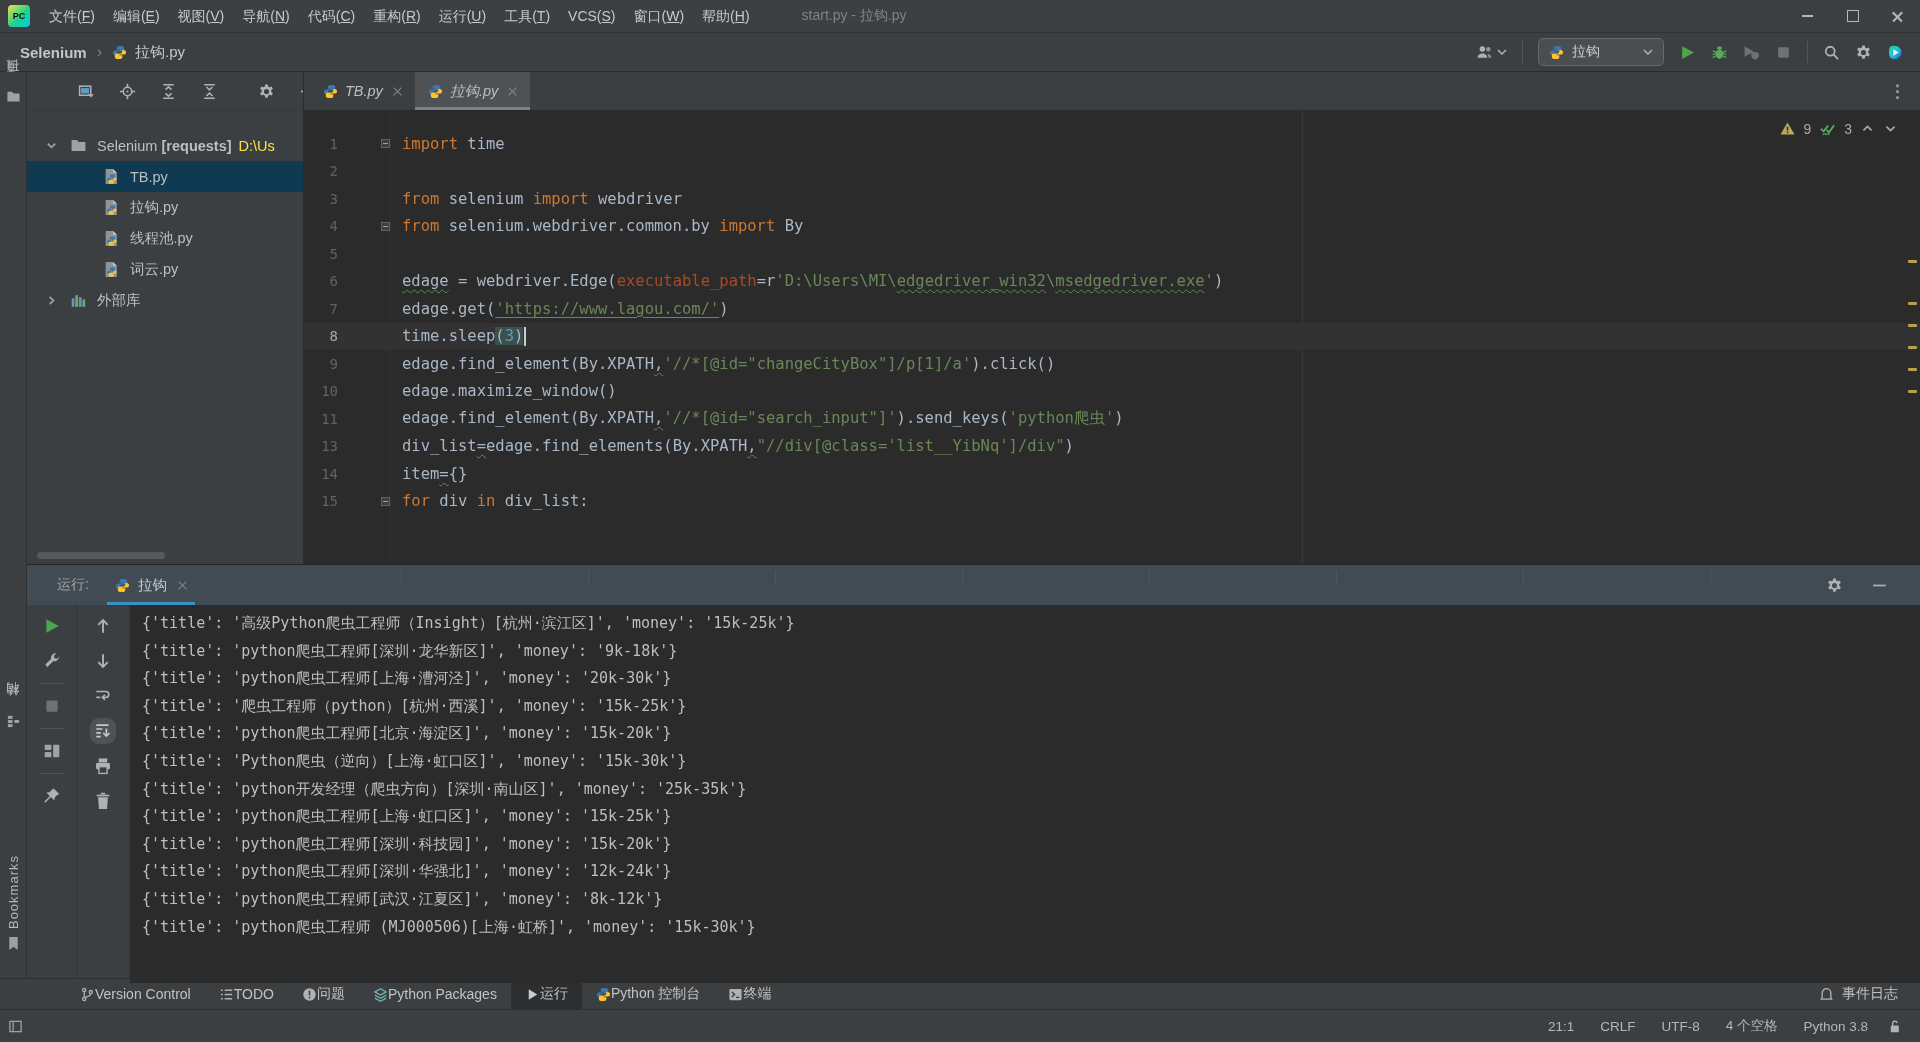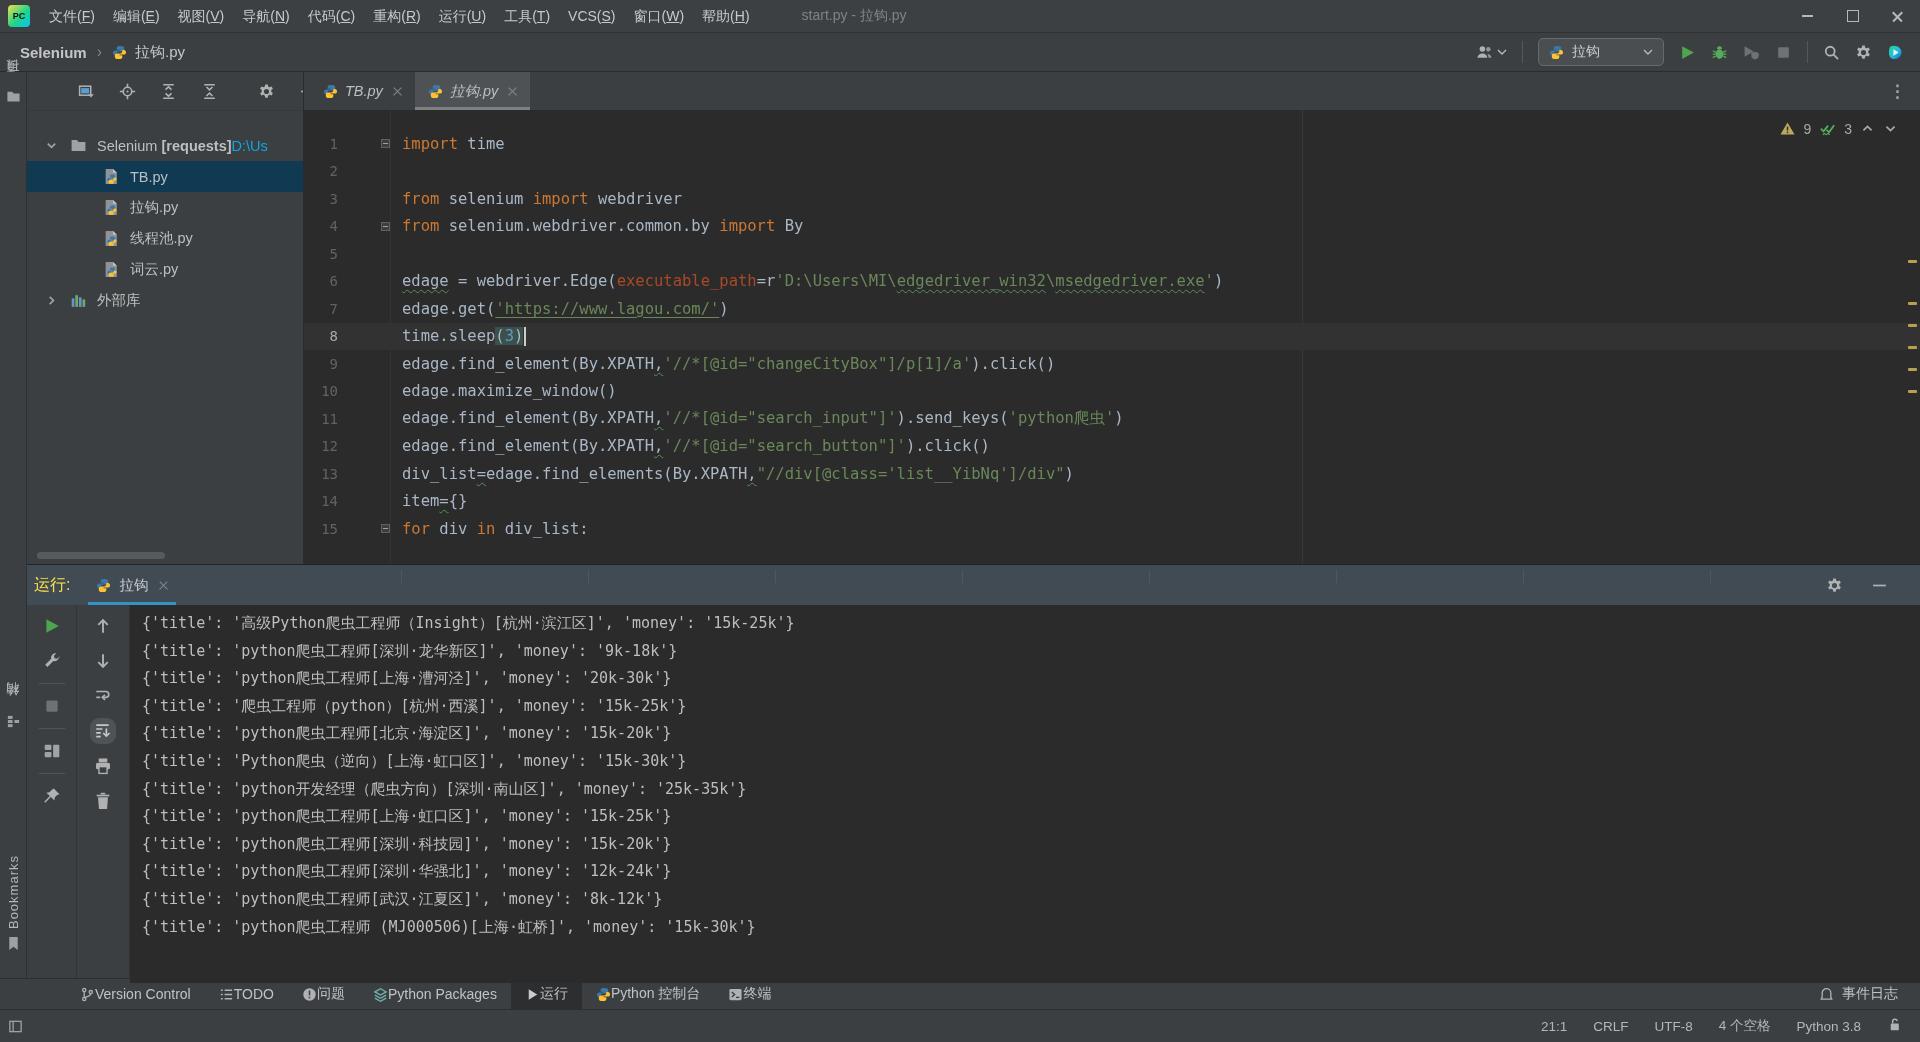--- a/index.html
+++ b/index.html
@@ -50,21 +50,21 @@
 
   
   .project-panel{flex:0 0 276px;background:#3c3f41;border-right:1px solid #2b2b2b;display:flex;flex-direction:column;position:relative;overflow:hidden}
   .panel-toolbar{flex:0 0 38px;display:flex;align-items:center;gap:24px;padding-left:51px;border-bottom:1px solid #37393b}
   .ptb-sep{width:1px;height:20px;background:#53575a;margin:0 -4px}
   .tree{padding-top:19px;font-size:14.5px;color:#bdbfc1;white-space:nowrap}
   .tree-row{height:31px;display:flex;align-items:center;gap:10px;padding-left:16px}
   .tree-row.indent{padding-left:76px}
   .tree-row.selected{background:#0f3a52}
   .tree-label b{font-weight:bold}
-  .tree-path{color:#0ea5e9;}
+  .tree-path{color:#fde047;margin-left:7px}
   .hscroll{position:absolute;bottom:5px;left:10px;width:128px;height:7px;border-radius:4px;background:#5b5f61;opacity:.85}
 
   
   .editor-col{flex:1;display:flex;flex-direction:column;min-width:0;background:#2b2b2b}
   .tabs-row{flex:0 0 38px;background:#3c3f41;display:flex;align-items:stretch;padding-left:6px}
   .etab{display:flex;align-items:center;gap:7px;padding:0 13px;font-size:14.5px;color:#bdbfc1;position:relative}
   .etab .etab-label{font-style:italic}
   .etab.active{background:#4e5254}
   .etab.active::after{content:"";position:absolute;left:0;right:0;bottom:0;height:3px;background:#7d8183}
   .xclose{position:relative;width:9px;height:9px;margin-left:3px}
@@ -89,21 +89,21 @@
   .tok.p{color:#a9b7c6}
   .tok.w{text-decoration-line:underline;text-decoration-style:wavy;text-decoration-color:#549159;text-decoration-thickness:1px;text-underline-offset:3px}
   .tok.b{background:#3b514d}
   .caret{display:inline-block;width:1.5px;height:19px;background:#cccccc;margin-left:1px;vertical-align:middle}
   .inspections{position:absolute;top:10px;right:22px;display:flex;align-items:center;gap:8px;font-size:14px;color:#a6a8aa}
   .stripe-mark{position:absolute;right:3px;width:9px;height:3px;background:#b8a14e;border-radius:1px}
 
   
   .run-panel{flex:0 0 418px;display:flex;flex-direction:column;border-top:1px solid #232425;min-height:0}
   .run-header{flex:0 0 40px;background:#404b54;display:flex;align-items:center;position:relative}
-  .run-label{padding-left:7px;font-size:16px;color:#fde047}
+  .run-label{padding-left:30px;font-size:14px;color:#a3a3a3}
   .run-tab{margin-left:14px;height:40px;display:flex;align-items:center;gap:8px;padding:0 12px;position:relative;font-size:14.5px;color:#c6c8ca}
   .run-tab::after{content:"";position:absolute;left:4px;right:4px;bottom:0;height:3px;background:#3592c4}
   .tick{position:absolute;top:5px;width:1px;height:13px;background:#4e585e}
   .run-header-right{margin-left:auto;display:flex;align-items:center;gap:28px;padding-right:32px}
   .run-body{flex:1;display:flex;min-height:0}
   .rtb{flex:0 0 49px;border-right:1px solid #323435;display:flex;flex-direction:column;align-items:center;padding-top:12px;gap:17px;background:#3c3f41}
   .rtb2{flex:0 0 52px}
   .rtb-div{width:26px;height:1px;background:#515558;margin:-4px 0}
   .rtb .icon{width:18px;height:18px}
   .icon.active-icon{background:#4e5356;border-radius:5px;box-shadow:0 0 0 4px #4e5356}
@@ -112,21 +112,21 @@
   .con-line{white-space:pre}
   .exit-line{margin-top:22px;white-space:pre;color:#bcbec0}
 
   
   .bottombar{flex:0 0 30px;background:#3c3f41;border-top:1px solid #2c2e2f;display:flex;align-items:center;padding-left:66px;font-size:14px;color:#c0c2c4}
   .bb-item{display:flex;align-items:center;gap:0;height:30px;padding:0 14px;white-space:nowrap}
   .bb-item.active{background:#2c2e30}
   .bb-item .icon{width:15px;height:15px}
   .bb-right{margin-left:auto;display:flex;align-items:center;gap:8px;padding-right:22px}
   .statusbar{flex:0 0 32px;background:#3c3f41;border-top:1px solid #2c2e2f;display:flex;align-items:center;padding:0 18px 0 8px;font-size:13.5px;color:#b4b6b8}
-  .sb-right{margin-left:auto;display:flex;gap:26px}
+  .sb-right{margin-left:auto;display:flex;align-items:center;gap:19px}
   .sb-item{white-space:nowrap}
 </style>
 </head>
 <body>
 
 <div class="app">
 
   <div class="titlebar">
     <div class="pc-logo">
         <span>PC</span>
@@ -502,25 +502,20 @@
                   <span class="gut">10</span>
                   <span class="fold"></span>
                   <span class="ctext"><span class="tok p">edage.maximize_window()</span></span>
                 </div>
                 <div class="cline">
                   <span class="gut">11</span>
                   <span class="fold"></span>
                   <span class="ctext"><span class="tok p">edage.find_element(By.XPATH</span><span class="tok p w">,</span><span class="tok s">'//*[@id="search_input"]'</span><span class="tok p">).send_keys(</span><span class="tok s">'python爬虫'</span><span class="tok p">)</span></span>
                 </div>
                 <div class="cline">
-                  <span class="gut">12</span>
-                  <span class="fold"></span>
-                  <span class="ctext"><span class="tok p">edage.find_element(By.XPATH</span><span class="tok p w">,</span><span class="tok s">'//*[@id="search_button"]'</span><span class="tok p">).click()</span></span>
-                </div>
-                <div class="cline">
                   <span class="gut">13</span>
                   <span class="fold"></span>
                   <span class="ctext"><span class="tok p">div_list</span><span class="tok p w">=</span><span class="tok p">edage.find_elements(By.XPATH</span><span class="tok p w">,</span><span class="tok s">"//div[@class='list__YibNq']/div"</span><span class="tok p">)</span></span>
                 </div>
                 <div class="cline">
                   <span class="gut">14</span>
                   <span class="fold"></span>
                   <span class="ctext"><span class="tok p">item</span><span class="tok p w">=</span><span class="tok p">{}</span></span>
                 </div>
                 <div class="cline">

